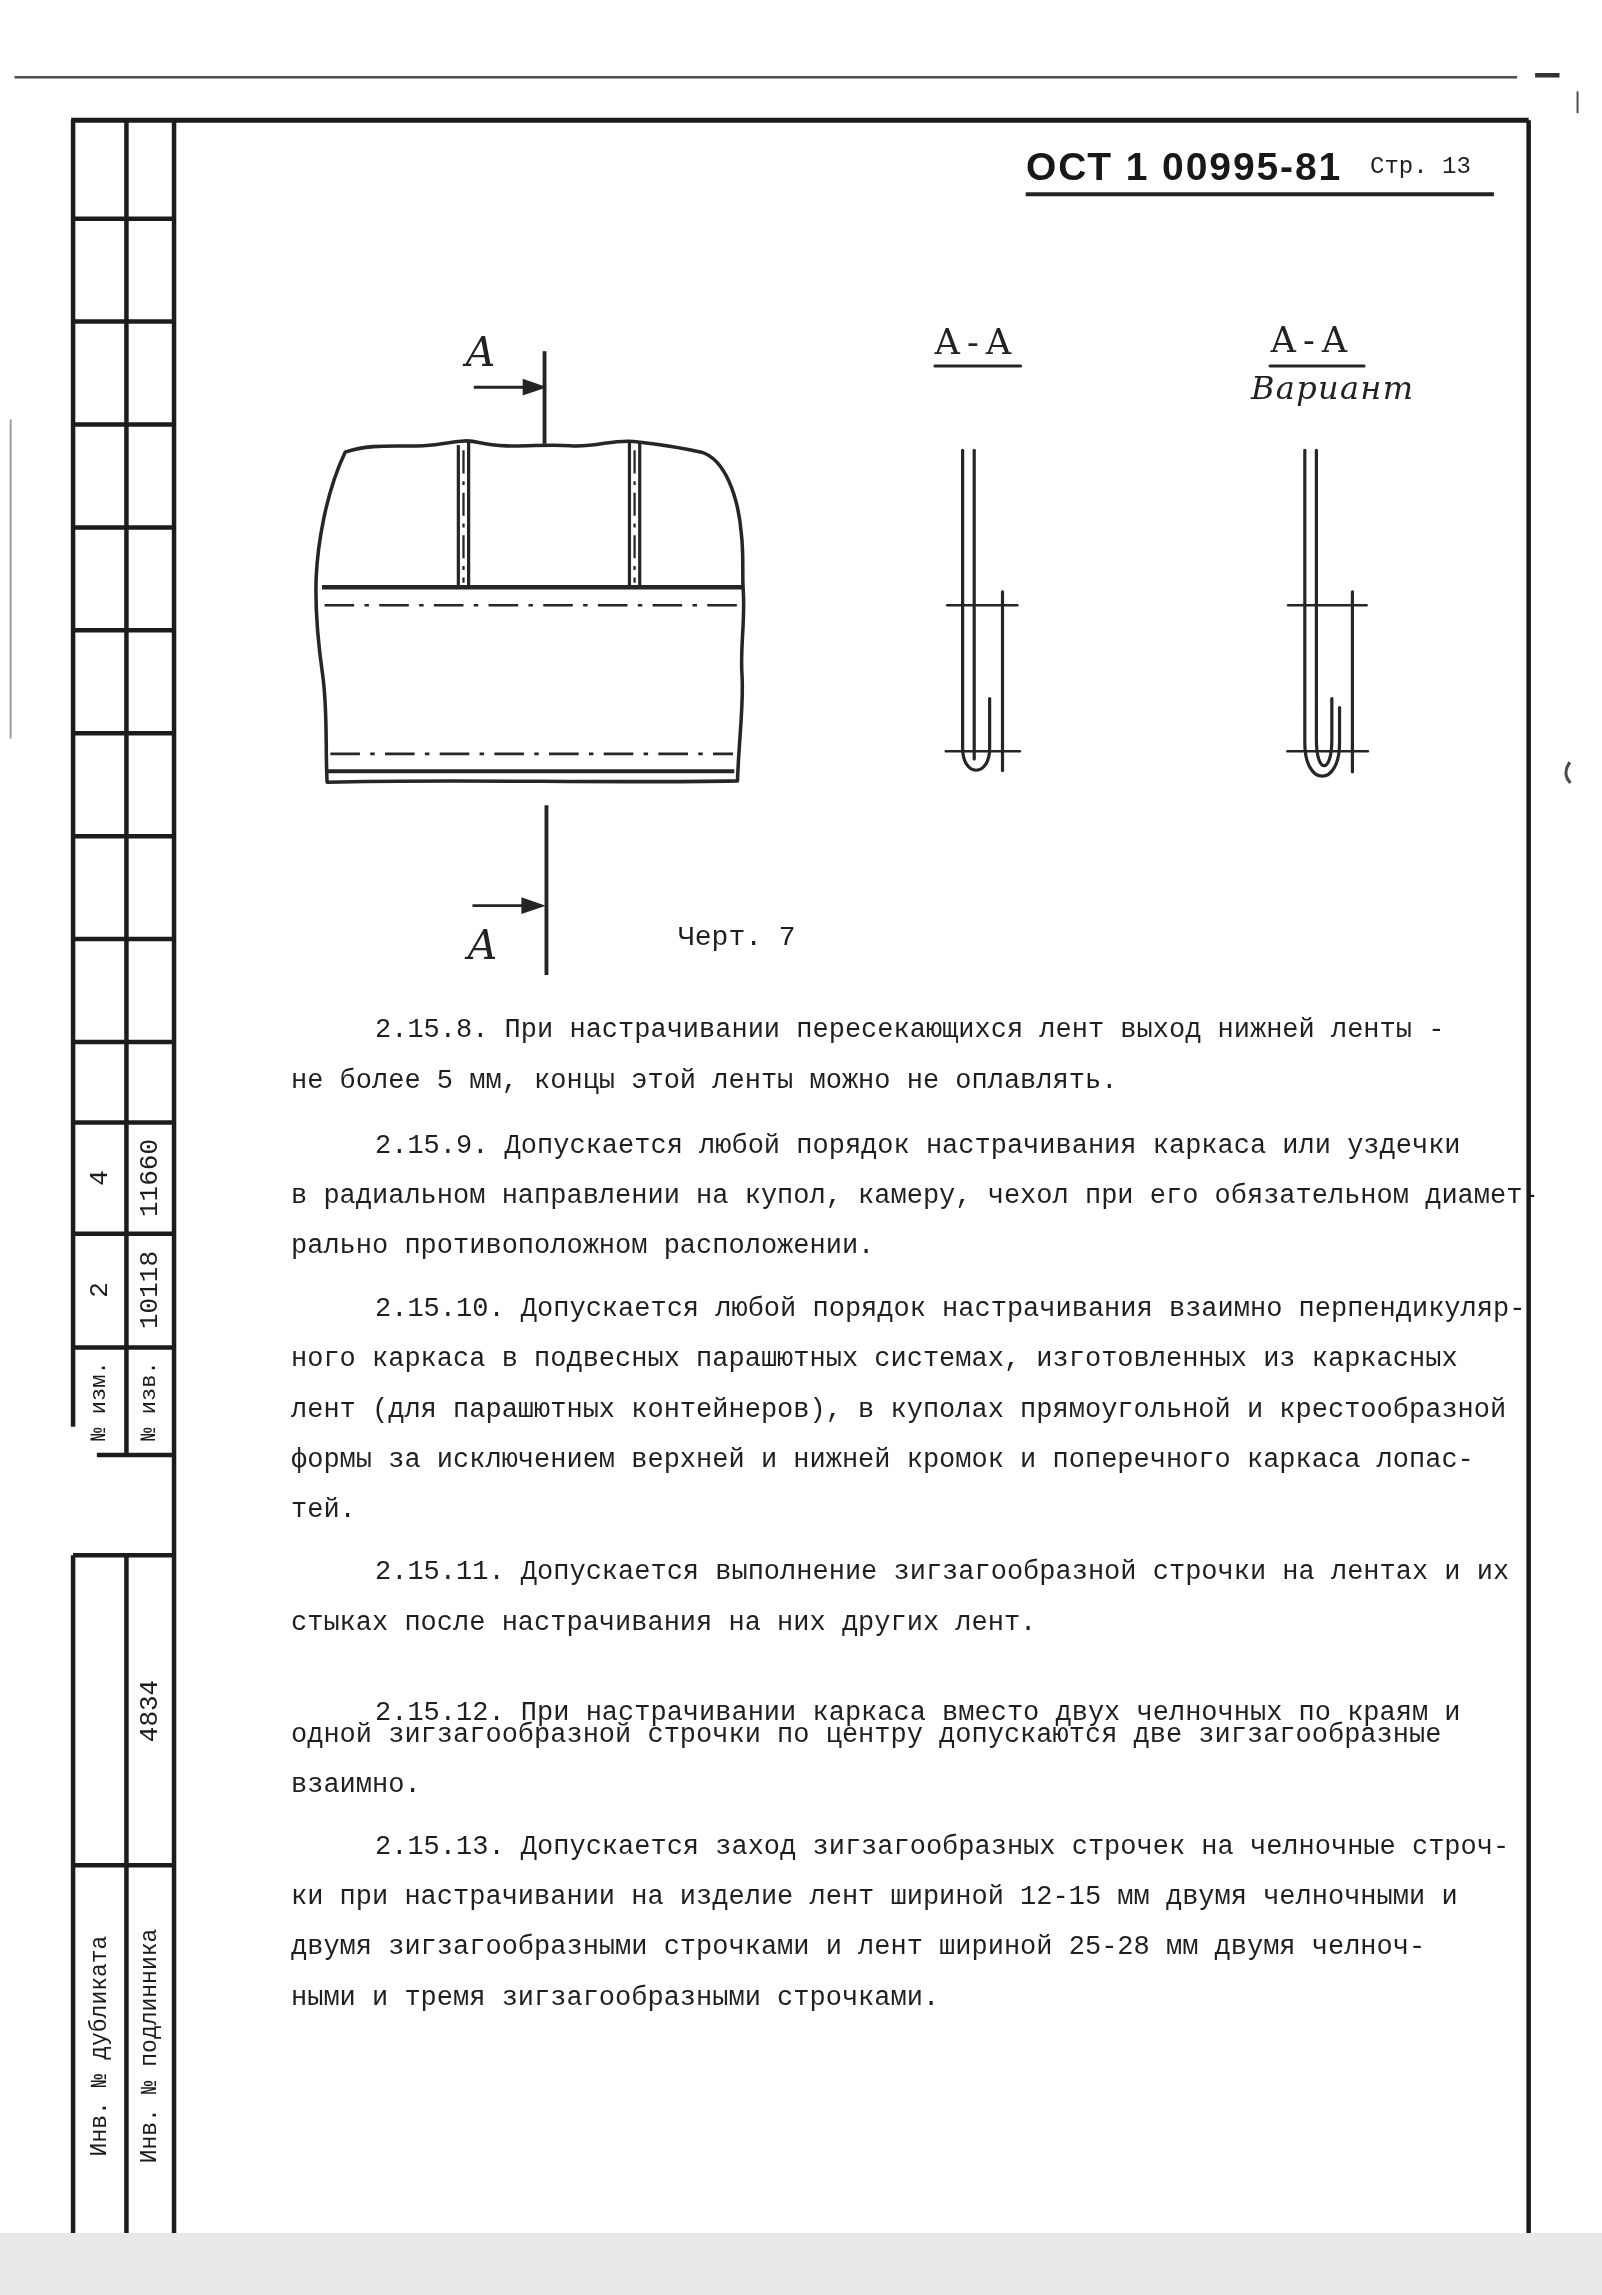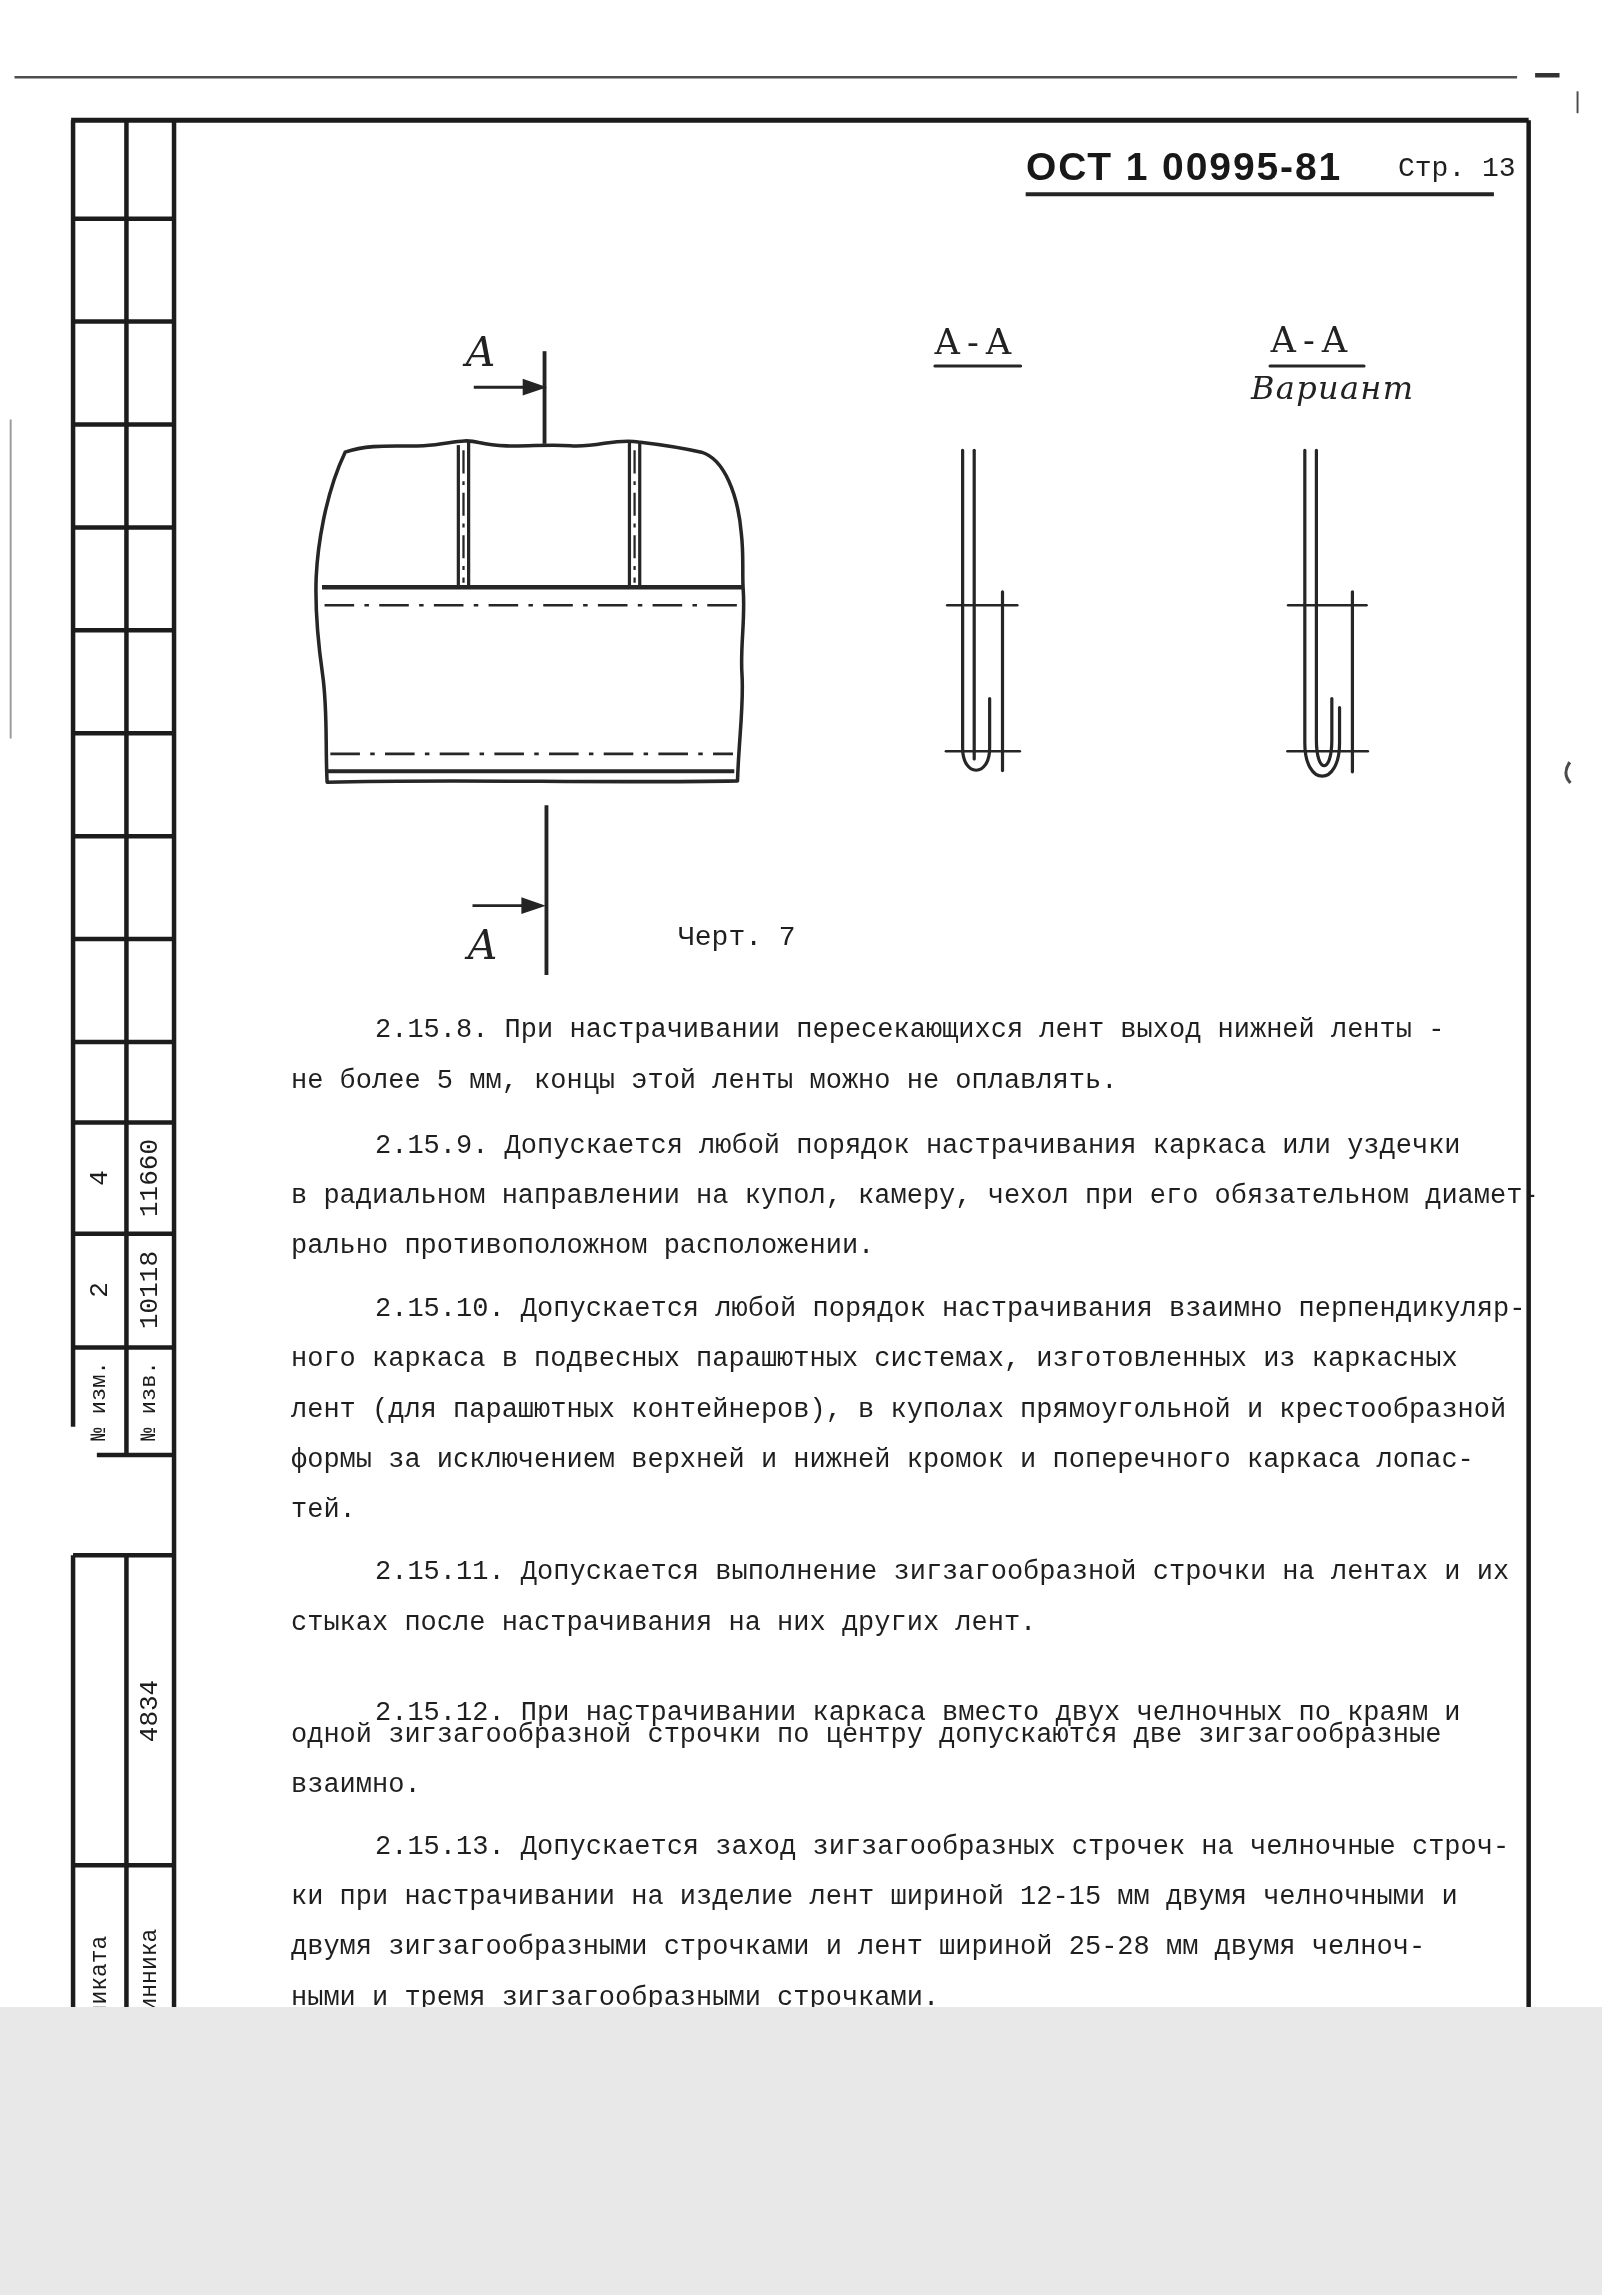--- a/index.html
+++ b/index.html
@@ -1,26 +1,26 @@
 <!DOCTYPE html>
 <html style="font-size:10.3px"><head>
 <meta charset="utf-8">
 <style>
   html,body{margin:0;padding:0;background:#e8e8e8;}
-  #page{position:relative;width:1603px;height:2007px;background:#ffffff;overflow:hidden;
+  #page{position:relative;width:1603px;height:2233px;background:#ffffff;overflow:hidden;
         font-family:"Liberation Mono",monospace;color:#1f1f1f;}
   #artsvg{position:absolute;left:0;top:0;width:1603px;height:2295px;}
   .txt{position:absolute;white-space:pre;}
   
   .bl{left:291px;width:1287px;font-size:27px;line-height:37px;letter-spacing:0px;}
   .ind{text-indent:84px;}
   
   .std{left:1026px;top:145px;font-family:"Liberation Sans",sans-serif;font-weight:bold;
        font-size:39px;letter-spacing:1.9px;color:#181818;}
-  .pg{left:1370px;top:153px;font-size:28px;margin-left:28px;}
+  .pg{left:1370px;top:153px;font-size:24px;}
   
   .secA{font-family:"DejaVu Serif",serif;font-style:italic;font-size:41px;color:#222;}
   .aa{font-family:"DejaVu Serif",serif;font-size:35px;letter-spacing:6.4px;color:#222;}
   .variant{font-family:"DejaVu Serif",serif;font-style:italic;font-size:32px;letter-spacing:1.3px;color:#222;}
   .cap{font-size:28px;}
   
   .vtext{position:absolute;width:360px;height:32px;line-height:32px;text-align:center;
          transform:rotate(-90deg);font-size:23px;color:#1c1c1c;white-space:pre;}
   .vval{font-size:26px;}
   .vlab{font-size:22px;}

